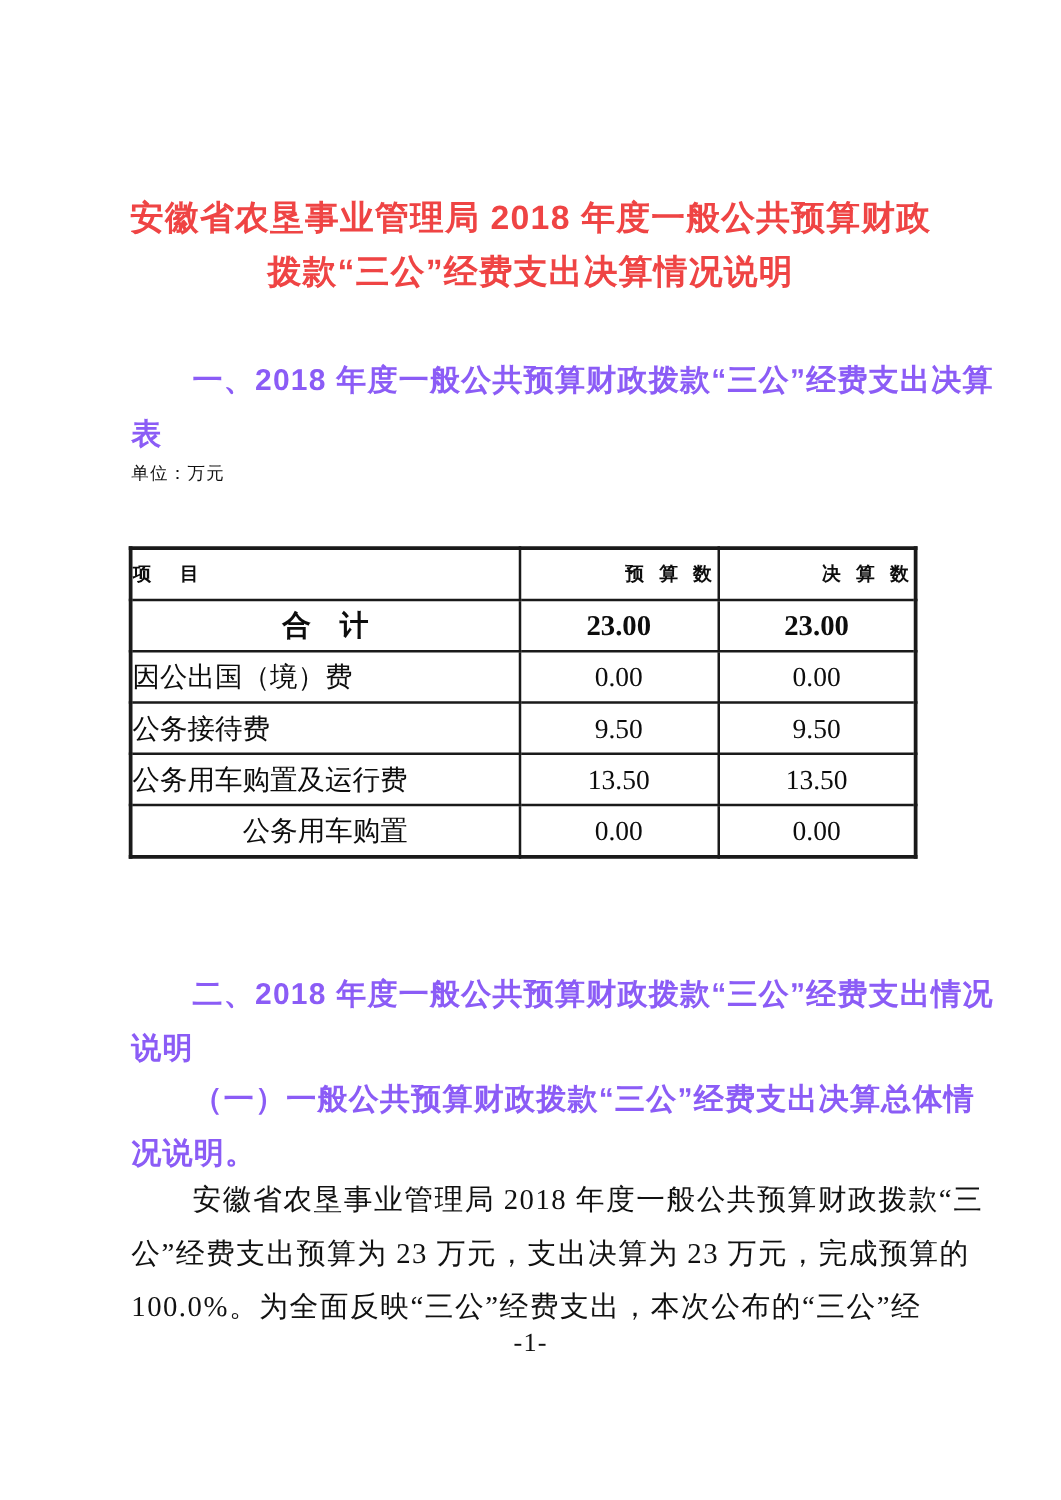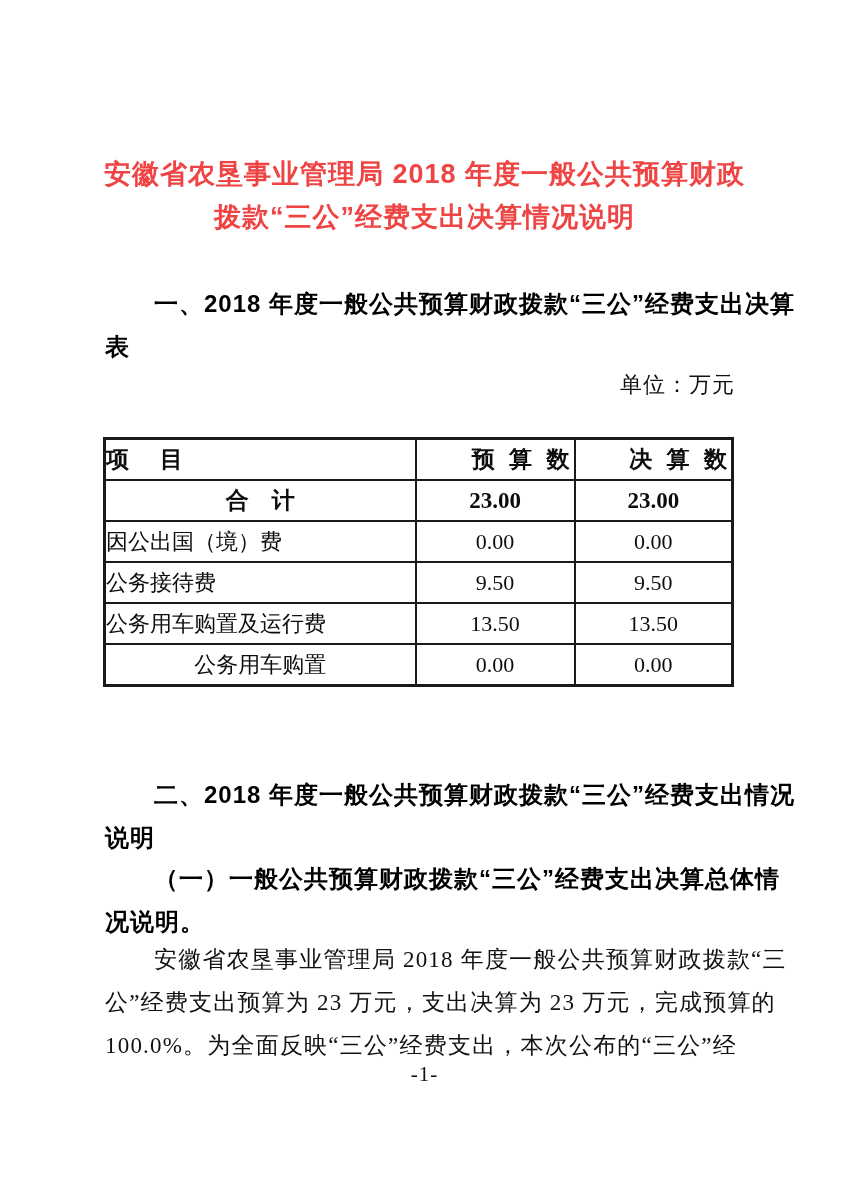--- a/index.html
+++ b/index.html
@@ -25,38 +25,37 @@
     color: #ef4444;
   }
 
   
   .heading-line {
     left: 105px; width: 662px;
     font-family: "Liberation Sans", sans-serif;
     font-weight: bold;
     font-size: 24px;
     letter-spacing: 1px;
-    color: #000000;
+    color: #8b5cf6;
   }
   .indent-2em { padding-left: 49px; }
 
   
   .body-line {
     left: 105px; width: 662px;
     font-family: "Liberation Serif", serif;
     font-size: 23px;
     letter-spacing: 1.2px;
     color: #111111;
   }
 
   .unit-label {
     left: 105px; width: 630px;
-    text-align: right;
     font-family: "Liberation Serif", serif;
-    font-size: 22px;
+    font-size: 14px;
     letter-spacing: 1px;
   }
 
   
   table.expense {
     position: absolute;
     left: 103px; top: 437px;
     width: 628px;
     border-collapse: collapse;
     table-layout: fixed;
@@ -70,21 +69,21 @@
     padding: 0 0 0 0;
     overflow: hidden;
   }
   table.expense { border: 3px solid #1a1a1a; }
   th.col-item, td.cell-item { text-align: left; padding-left: 11px; }
   .center-cell { text-align: center !important; padding-left: 0 !important; margin-left: 24px; }
   .num-cell { text-align: center; }
   .hdr {
     font-family: "Liberation Sans", sans-serif;
     font-weight: bold;
-    font-size: 23px;
+    font-size: 15px;
     text-align: right;
     padding-left: 0 !important;
     letter-spacing: 4px;
   }
   tr.total-row td {
     font-weight: bold;
     font-family: "Liberation Sans", sans-serif;
     font-size: 23px;
   }
   tr.total-row td.num-cell { font-family: Liberation Serif, serif; }

